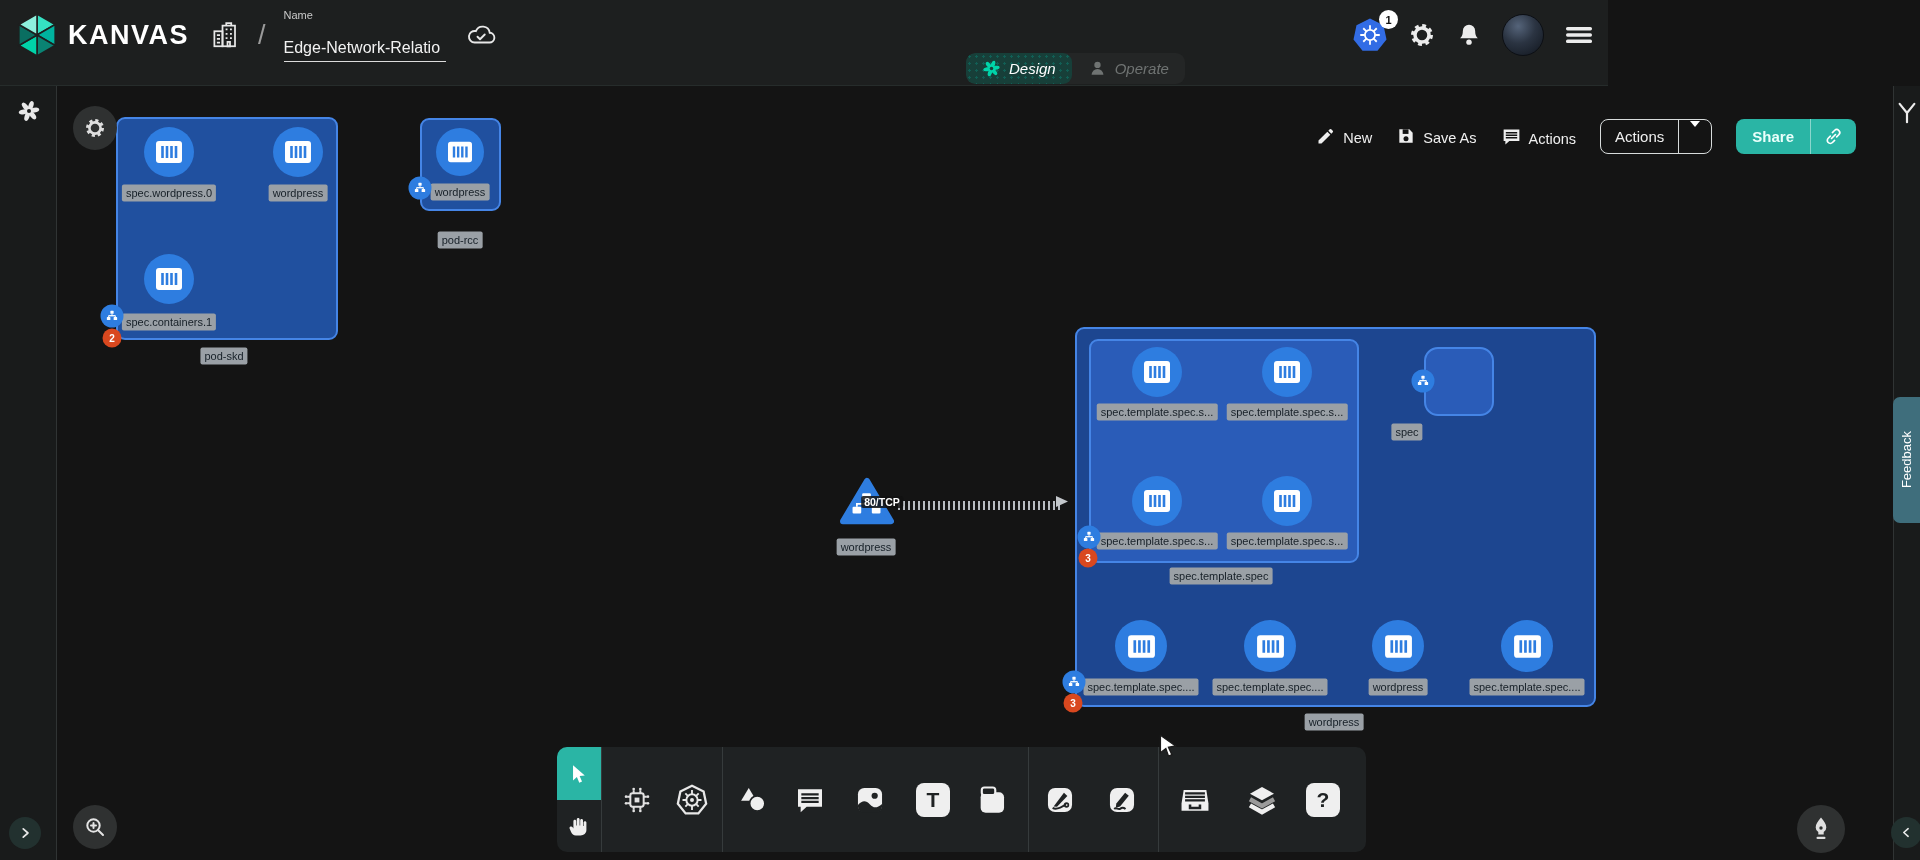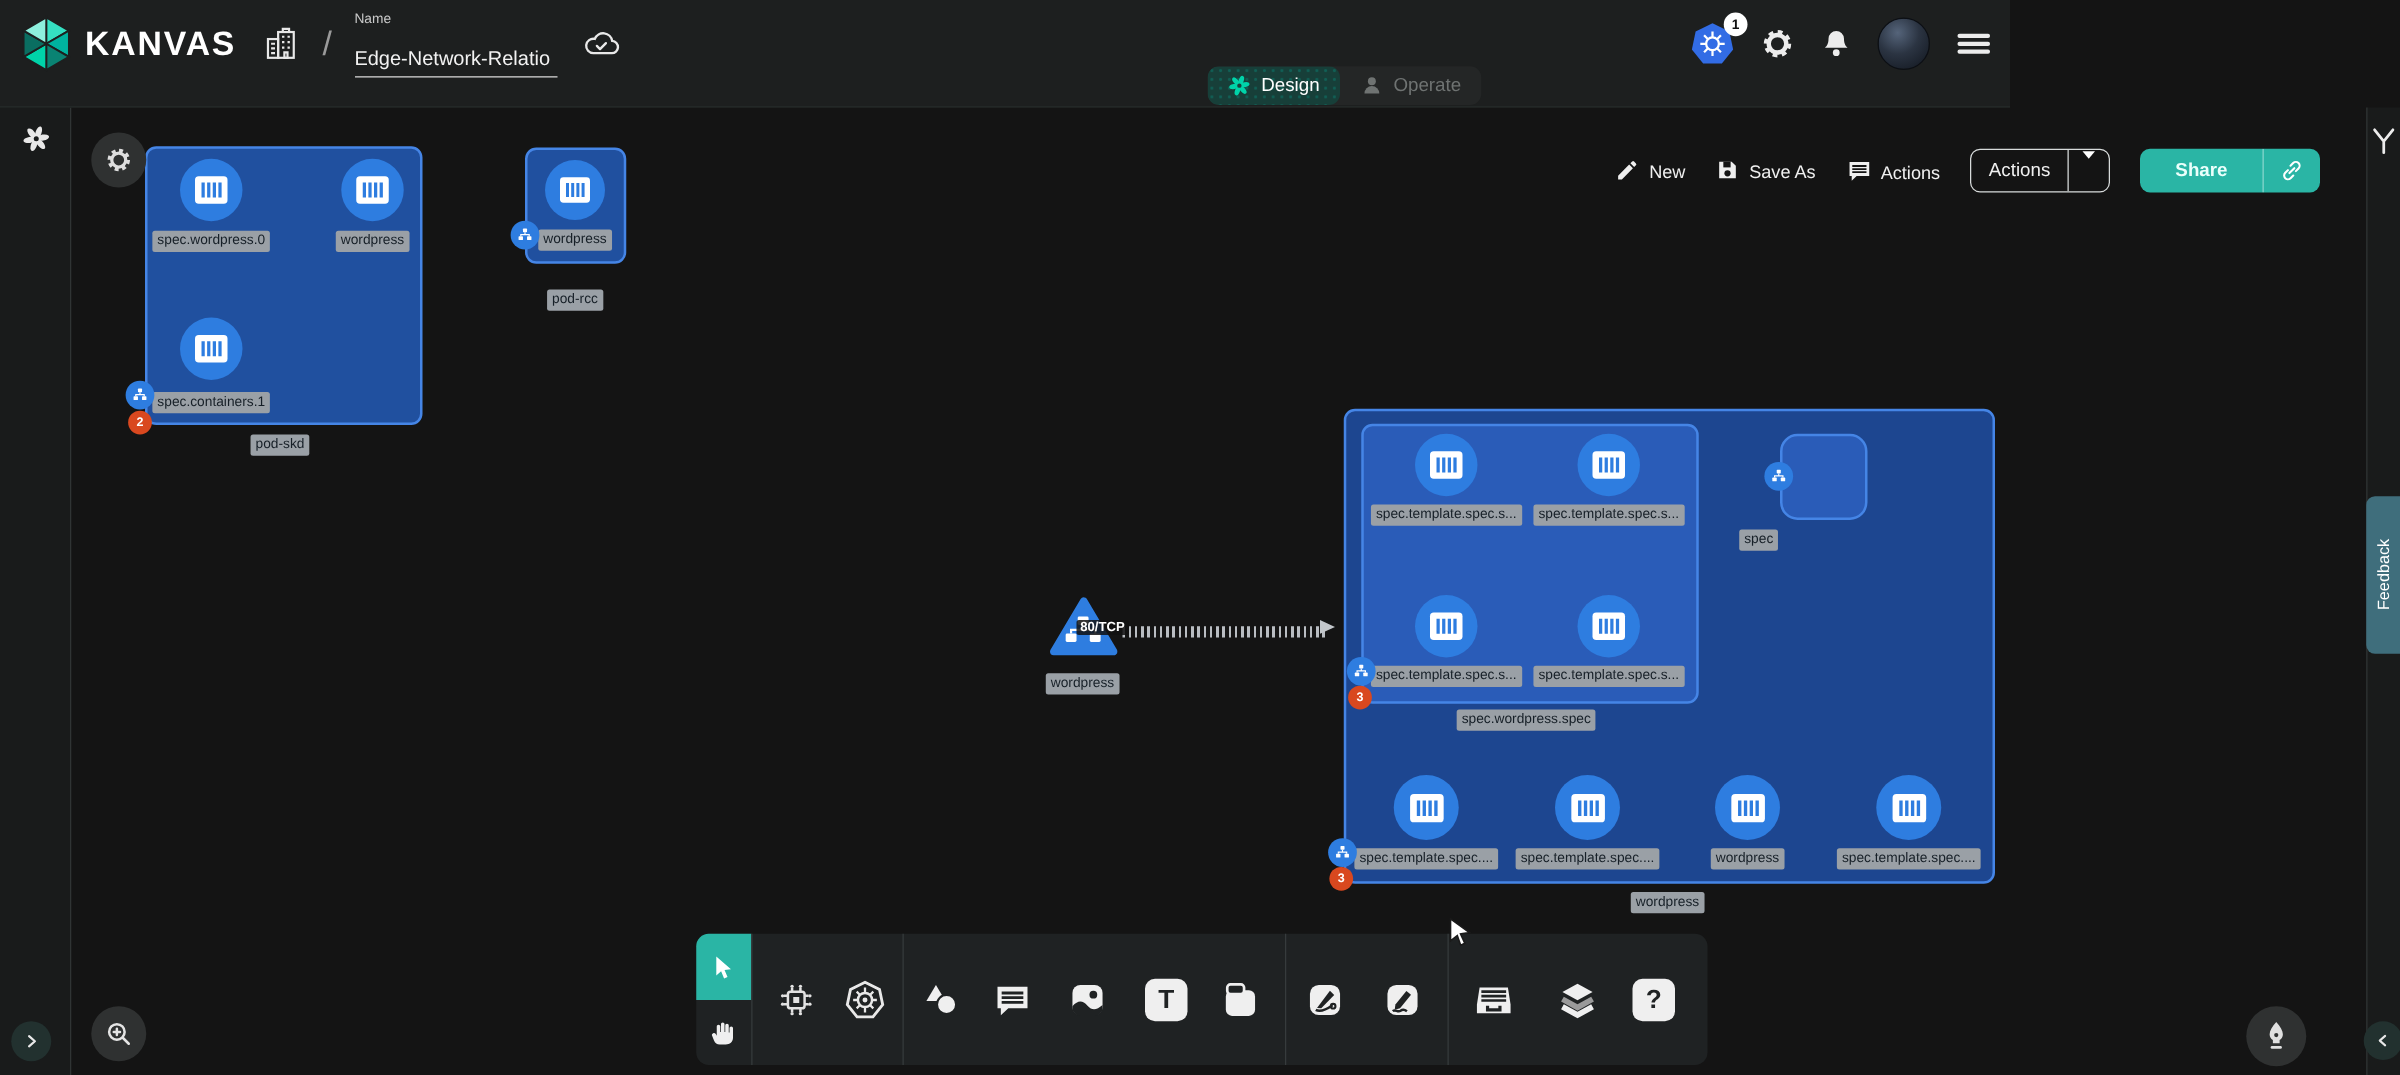--- a/index.html
+++ b/index.html
@@ -24,21 +24,21 @@
   #k8s-badge { position:absolute; top:-7px; right:-10px; width:19px; height:19px;
     border-radius:50%; background:#fff; color:#111; font-size:11px; font-weight:bold;
     display:flex; align-items:center; justify-content:center; }
   #avatar { width:42px; height:42px; border-radius:50%;
     background:radial-gradient(circle at 38% 28%, #55647a 0%, #2b3442 45%, #10151d 100%);
     border:1px solid #0c0f14; }
 
   
   #tab-pill { position:absolute; left:966px; top:53px; height:31px; display:flex;
     background:#242626; border-radius:9px; z-index:60; overflow:hidden; }
-  .tab { display:flex; align-items:center; gap:8px; padding:0 16px; font-size:15px; cursor:pointer; }
+  .tab { display:flex; align-items:center; gap:8px; padding:0 16px; font-size:15px; cursor:pointer;font-style:italic; }
   .tab.active { background:#173f39; color:#fff; border-radius:9px;
     background-image:radial-gradient(rgba(0,179,159,.28) 1px, transparent 1.3px);
     background-size:7px 7px; }
   .tab.inactive { color:#6f7372; }
 
   
   #left-rail { position:absolute; left:0; top:86px; width:57px; height:774px;
     background:#191b1b; border-right:1px solid #303434; z-index:40; }
   #right-rail { position:absolute; right:0; top:86px; width:27px; height:774px;
     background:#191b1b; border-left:1px solid #303434; z-index:40; }
@@ -51,21 +51,21 @@
   .act { display:flex; align-items:flex-end; gap:7px; font-size:14.5px; cursor:pointer; }
   #actions-btn { display:flex; align-items:center; height:35px; border:1px solid #d7dbdb;
     border-radius:8px; overflow:hidden; cursor:pointer; }
   #actions-btn .lbl { padding:0 14px; font-size:15px; }
   #actions-btn .sep { width:1px; height:100%; background:#d7dbdb; }
   #actions-btn .caret-cell { padding:0 11px; }
   .caret { width:0; height:0; border-left:5px solid transparent; border-right:5px solid transparent;
     border-top:6px solid #fff; }
   #share-btn { display:flex; align-items:center; height:35px; background:#2ab5a5;
     border-radius:8px; overflow:hidden; cursor:pointer; color:#eafffb; }
-  #share-btn .lbl { padding:0 28px; font-size:15px; font-weight:bold; }
+  #share-btn .lbl { padding:0 16px; font-size:15px; font-weight:bold; }
   #share-btn .sep { width:1px; height:100%; background:rgba(255,255,255,.45); }
   #share-btn .icon-cell { padding:0 13px; }
 
   
   .grp { position:absolute; border:2px solid #4585e6; border-radius:9px; }
   .node { position:absolute; width:50px; height:50px; border-radius:50%; background:#2e7de0;
     transform:translate(-50%,-50%); display:flex; align-items:center; justify-content:center;
     cursor:pointer; z-index:6; }
   .chip { position:absolute; transform:translate(-50%,-50%); background:#9aa0a6; color:#161f27;
     font-size:11px; line-height:15px; padding:1px 4px; border-radius:2px; white-space:nowrap;
@@ -422,21 +422,21 @@
   <svg width="13" height="13" viewBox="0 0 24 24">
       <g fill="#fff">
         <rect x="9" y="2.5" width="6" height="5.5" rx="1"></rect>
         <rect x="2.5" y="14" width="6.5" height="5.5" rx="1"></rect>
         <rect x="15" y="14" width="6.5" height="5.5" rx="1"></rect>
       </g>
       <path d="M12 8v3.5M5.8 14v-2.5h12.4V14M5.8 11.5h12.4" stroke="#fff" stroke-width="1.7" fill="none"></path>
     </svg>
 </span>
 <span class="bdg-red" style="left:1088px; top:558px;">3</span>
-<div class="chip" style="left:1221px; top:576px;">spec.wordpress.spec</div>
+<div class="chip" style="left:1221px; top:576px;">spec.template.spec</div>
 
 <div class="abs" style="left:1424px; top:347px; width:70px; height:69px; border-radius:14px; background:#2a5cb8; border:2px solid #4585e6; z-index:4;"></div>
 <span class="bdg" style="left:1423px; top:381px;">
   <svg width="13" height="13" viewBox="0 0 24 24">
       <g fill="#fff">
         <rect x="9" y="2.5" width="6" height="5.5" rx="1"></rect>
         <rect x="2.5" y="14" width="6.5" height="5.5" rx="1"></rect>
         <rect x="15" y="14" width="6.5" height="5.5" rx="1"></rect>
       </g>
       <path d="M12 8v3.5M5.8 14v-2.5h12.4V14M5.8 11.5h12.4" stroke="#fff" stroke-width="1.7" fill="none"></path>

